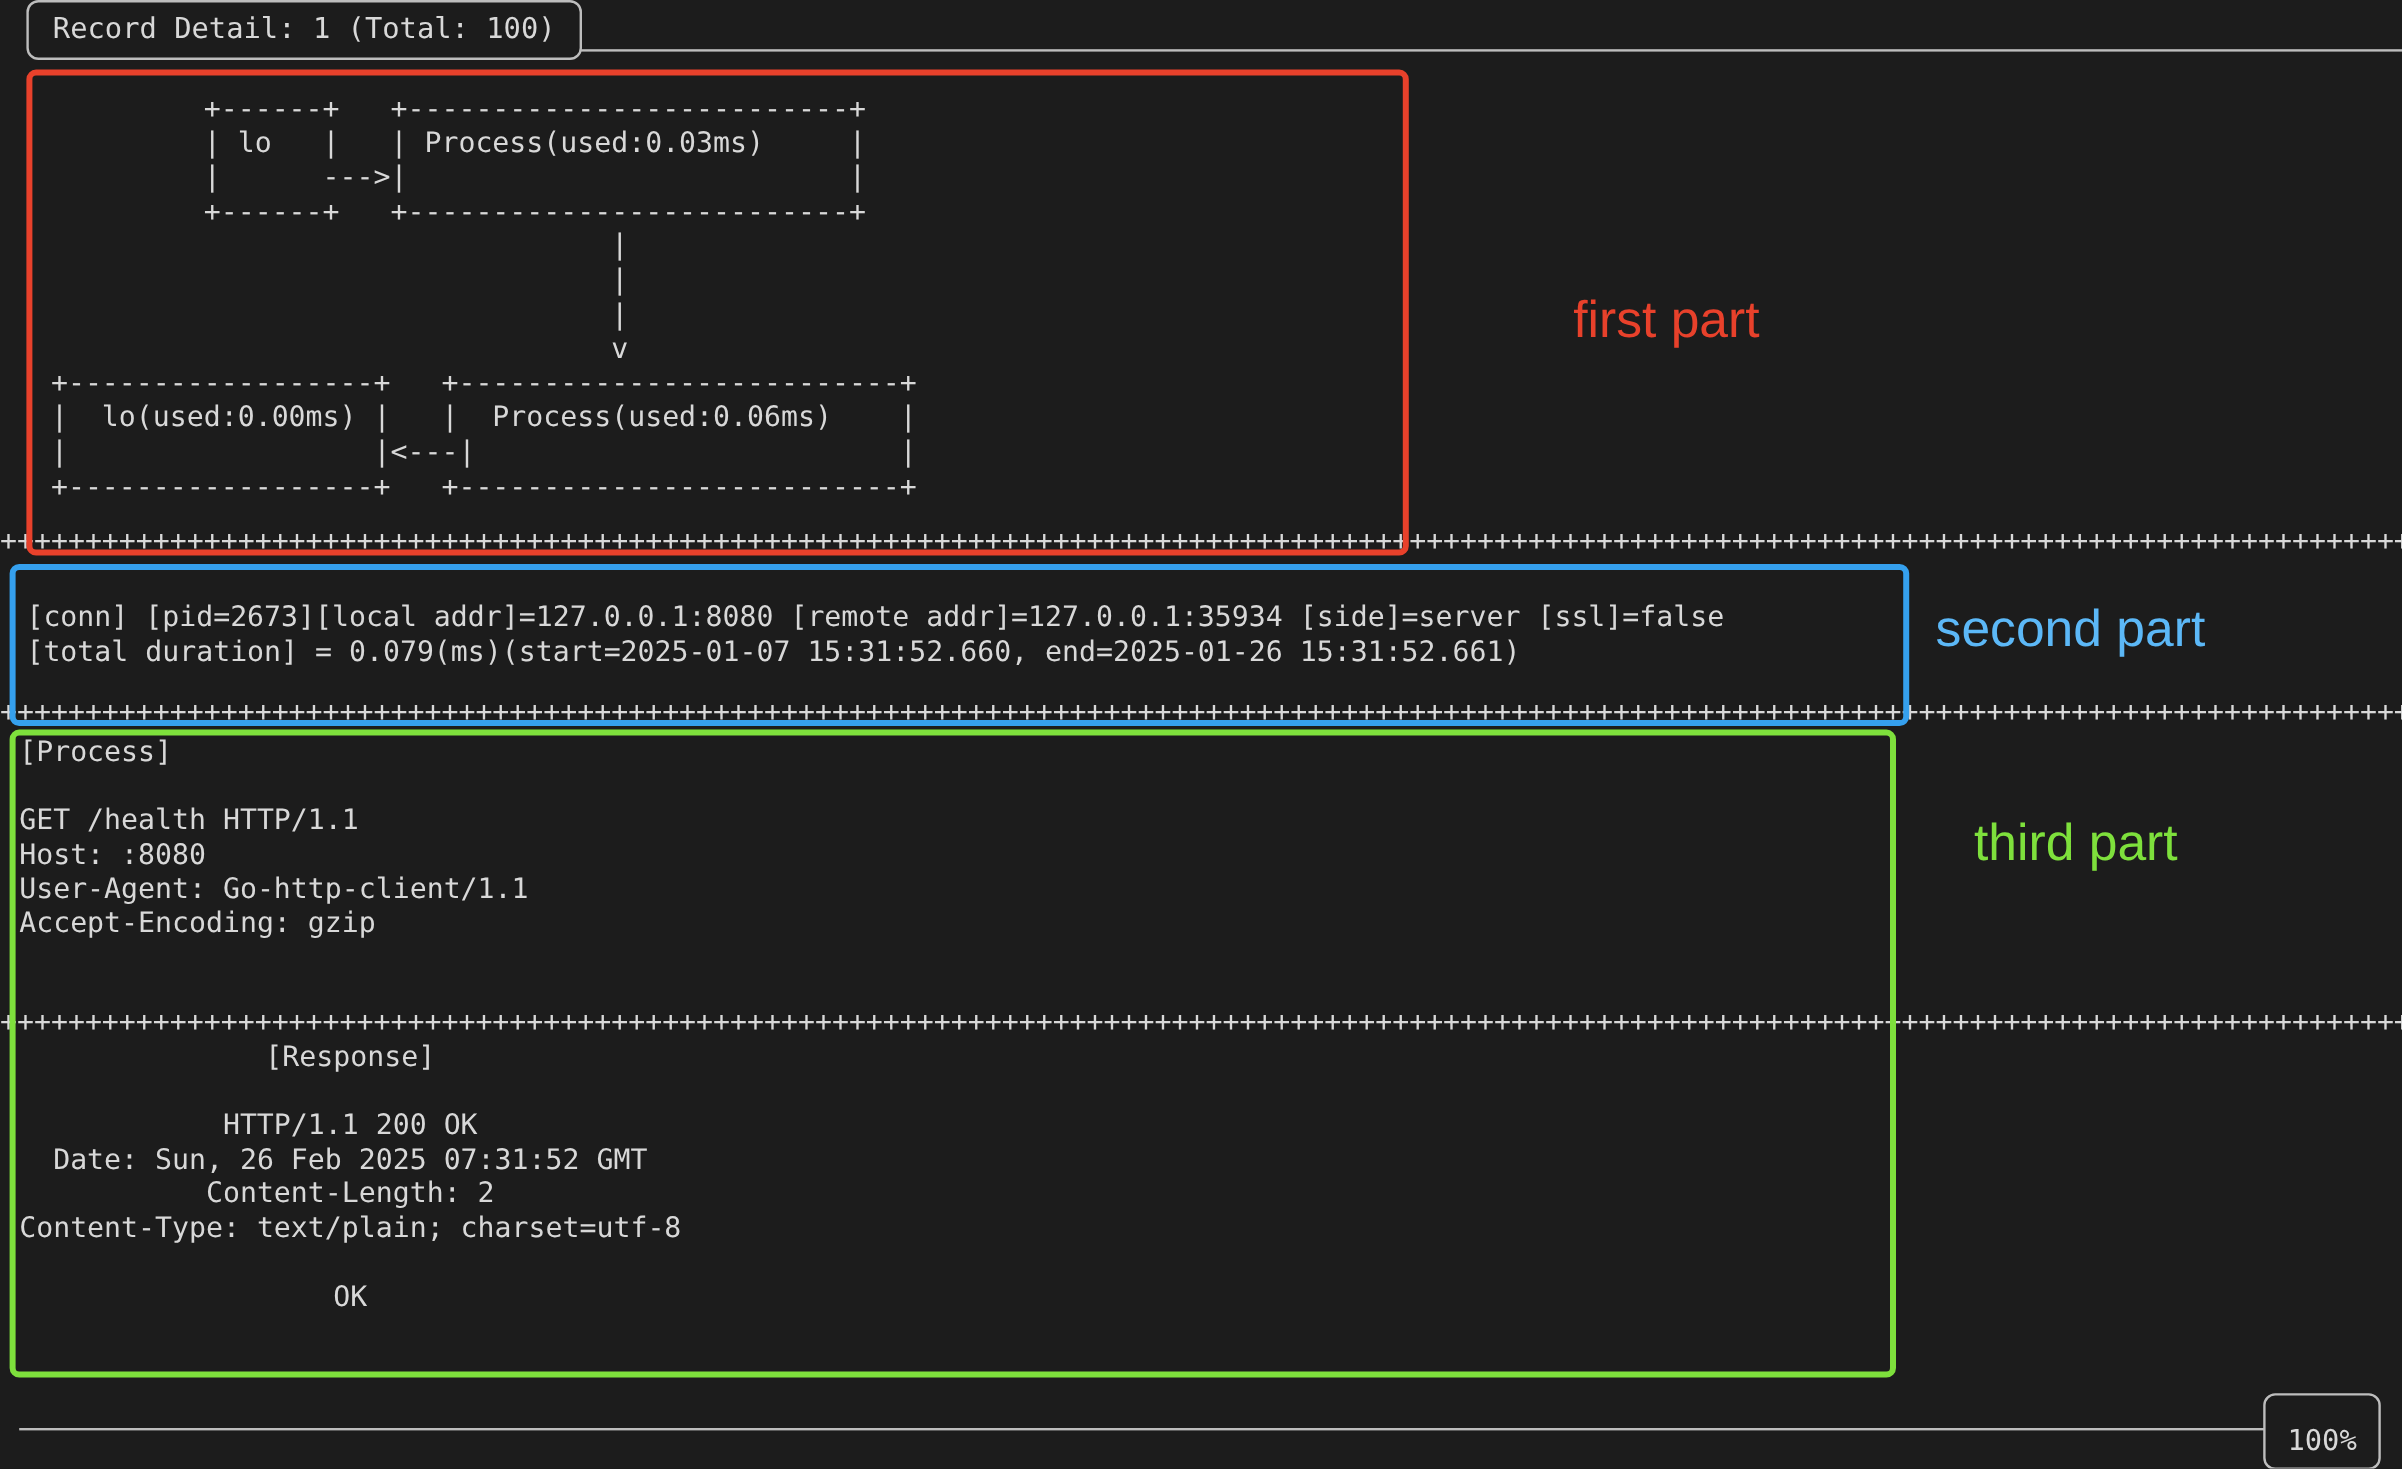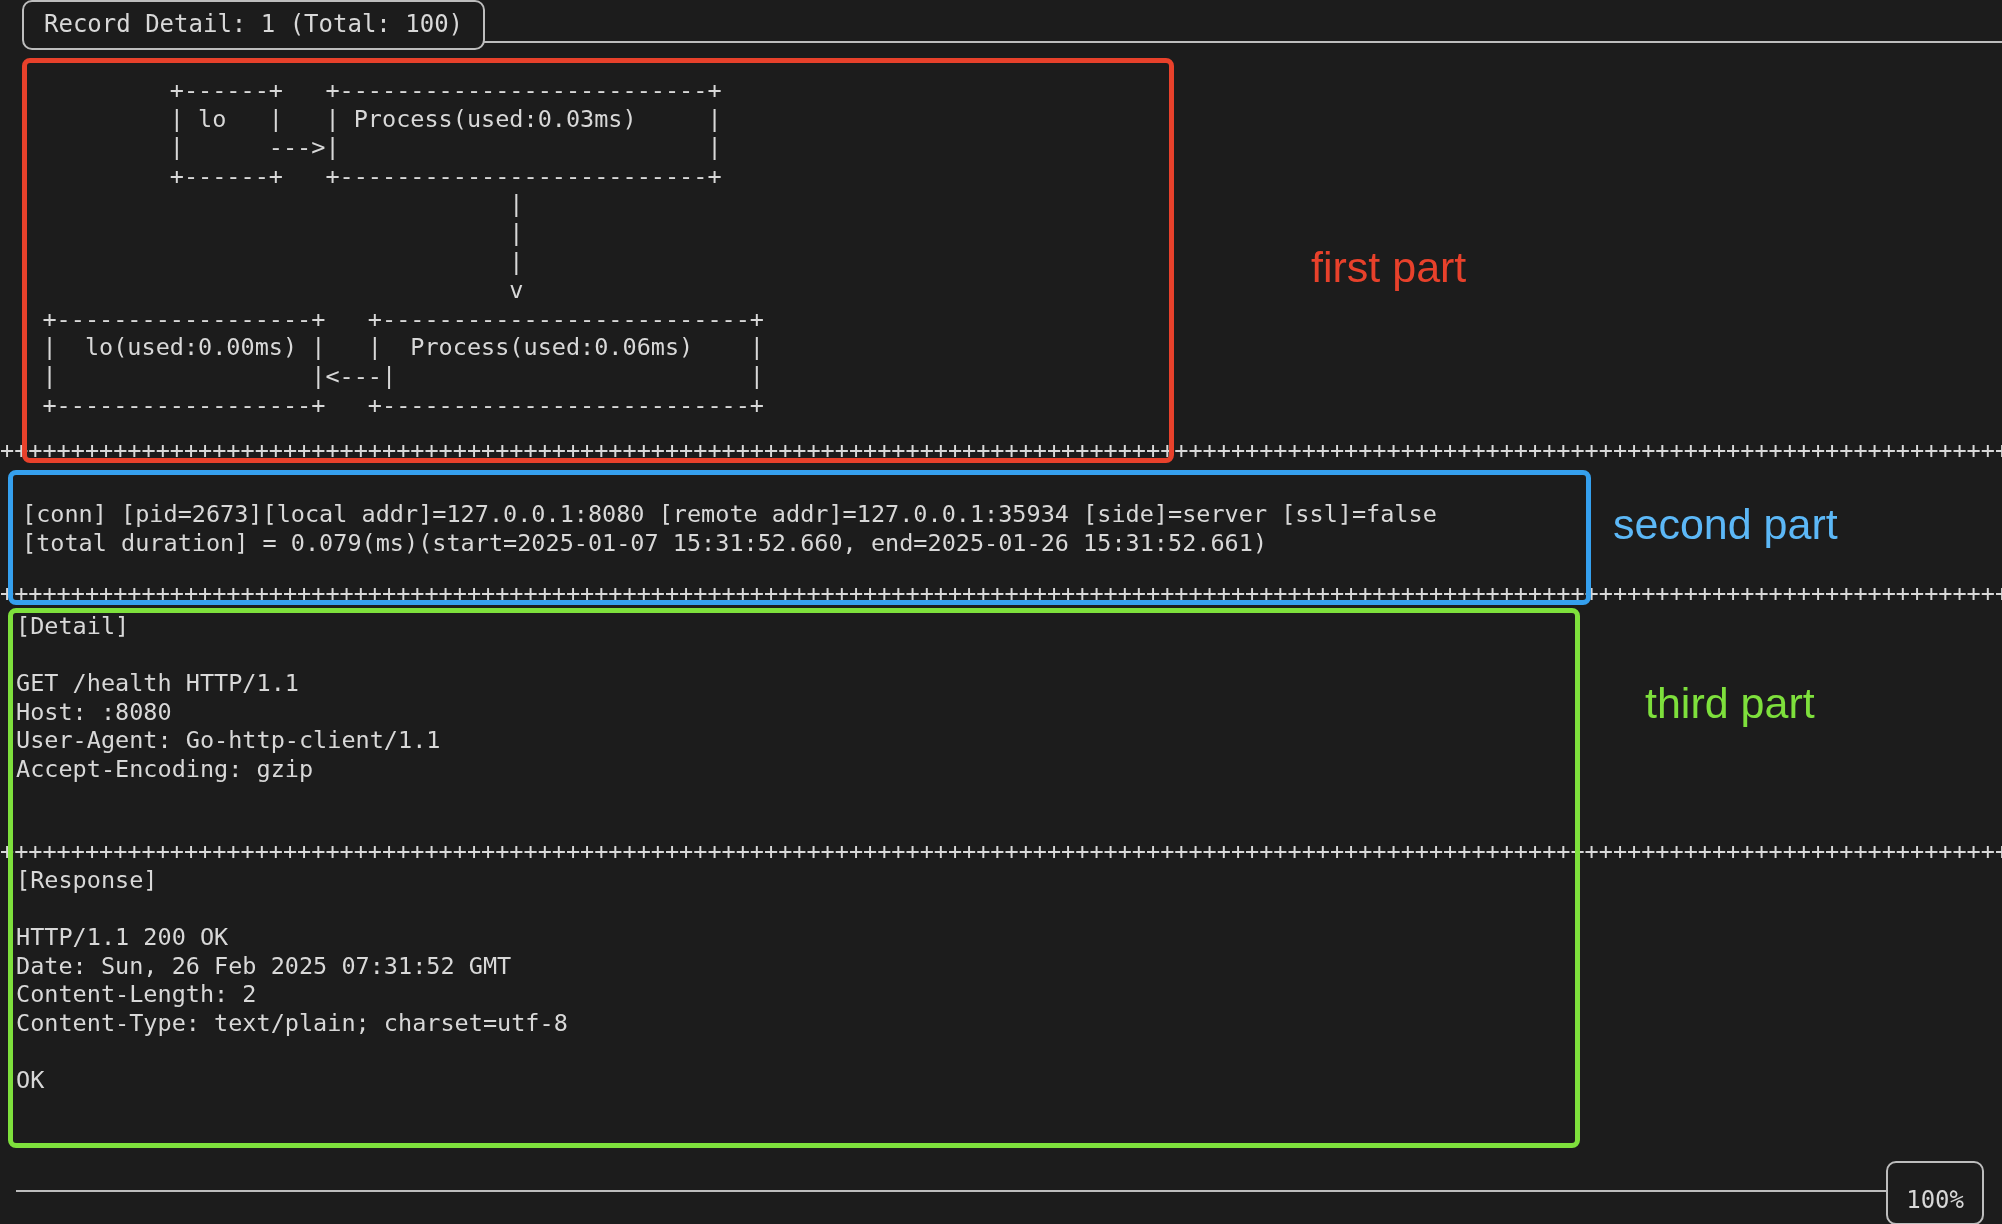--- a/index.html
+++ b/index.html
@@ -91,20 +91,21 @@
     position: absolute;
     left: 16px;
     top: 612px;
     z-index: 3;
   }
   #res-block {
     position: absolute;
     left: 16px;
     top: 866px;
     z-index: 3;
+    text-align: center;
   }
   #req-block .mono, #res-block .mono {
     font-size: 23.5px;
     line-height: 28.6px;
   }
 
   
   .hl {
     position: absolute;
     border-radius: 8px;
@@ -184,21 +185,21 @@
   <div id="conn-block">
     <div class="mono">[conn] [pid=2673][local addr]=127.0.0.1:8080 [remote addr]=127.0.0.1:35934 [side]=server [ssl]=false</div>
     <div class="mono">[total duration] = 0.079(ms)(start=2025-01-07 15:31:52.660, end=2025-01-26 15:31:52.661)</div>
   </div>
 
   <div class="sep" id="sep-2">
     <div class="mono">++++++++++++++++++++++++++++++++++++++++++++++++++++++++++++++++++++++++++++++++++++++++++++++++++++++++++++++++++++++++++++++++++++++++++++++++++++++++++++++++++++++++++++++++++++++++++++++++++++++++++++++++++++++++++++++++++++++++++++++++++++++++++++</div>
   </div>
 
   <div id="req-block">
-    <div class="mono">[Detail]</div>
+    <div class="mono">[Process]</div>
     <div class="mono">&nbsp;</div>
     <div class="mono">GET /health HTTP/1.1
 Host: :8080
 User-Agent: Go-http-client/1.1
 Accept-Encoding: gzip</div>
   </div>
 
   <div class="sep" id="sep-3">
     <div class="mono">++++++++++++++++++++++++++++++++++++++++++++++++++++++++++++++++++++++++++++++++++++++++++++++++++++++++++++++++++++++++++++++++++++++++++++++++++++++++++++++++++++++++++++++++++++++++++++++++++++++++++++++++++++++++++++++++++++++++++++++++++++++++++++</div>
   </div>

